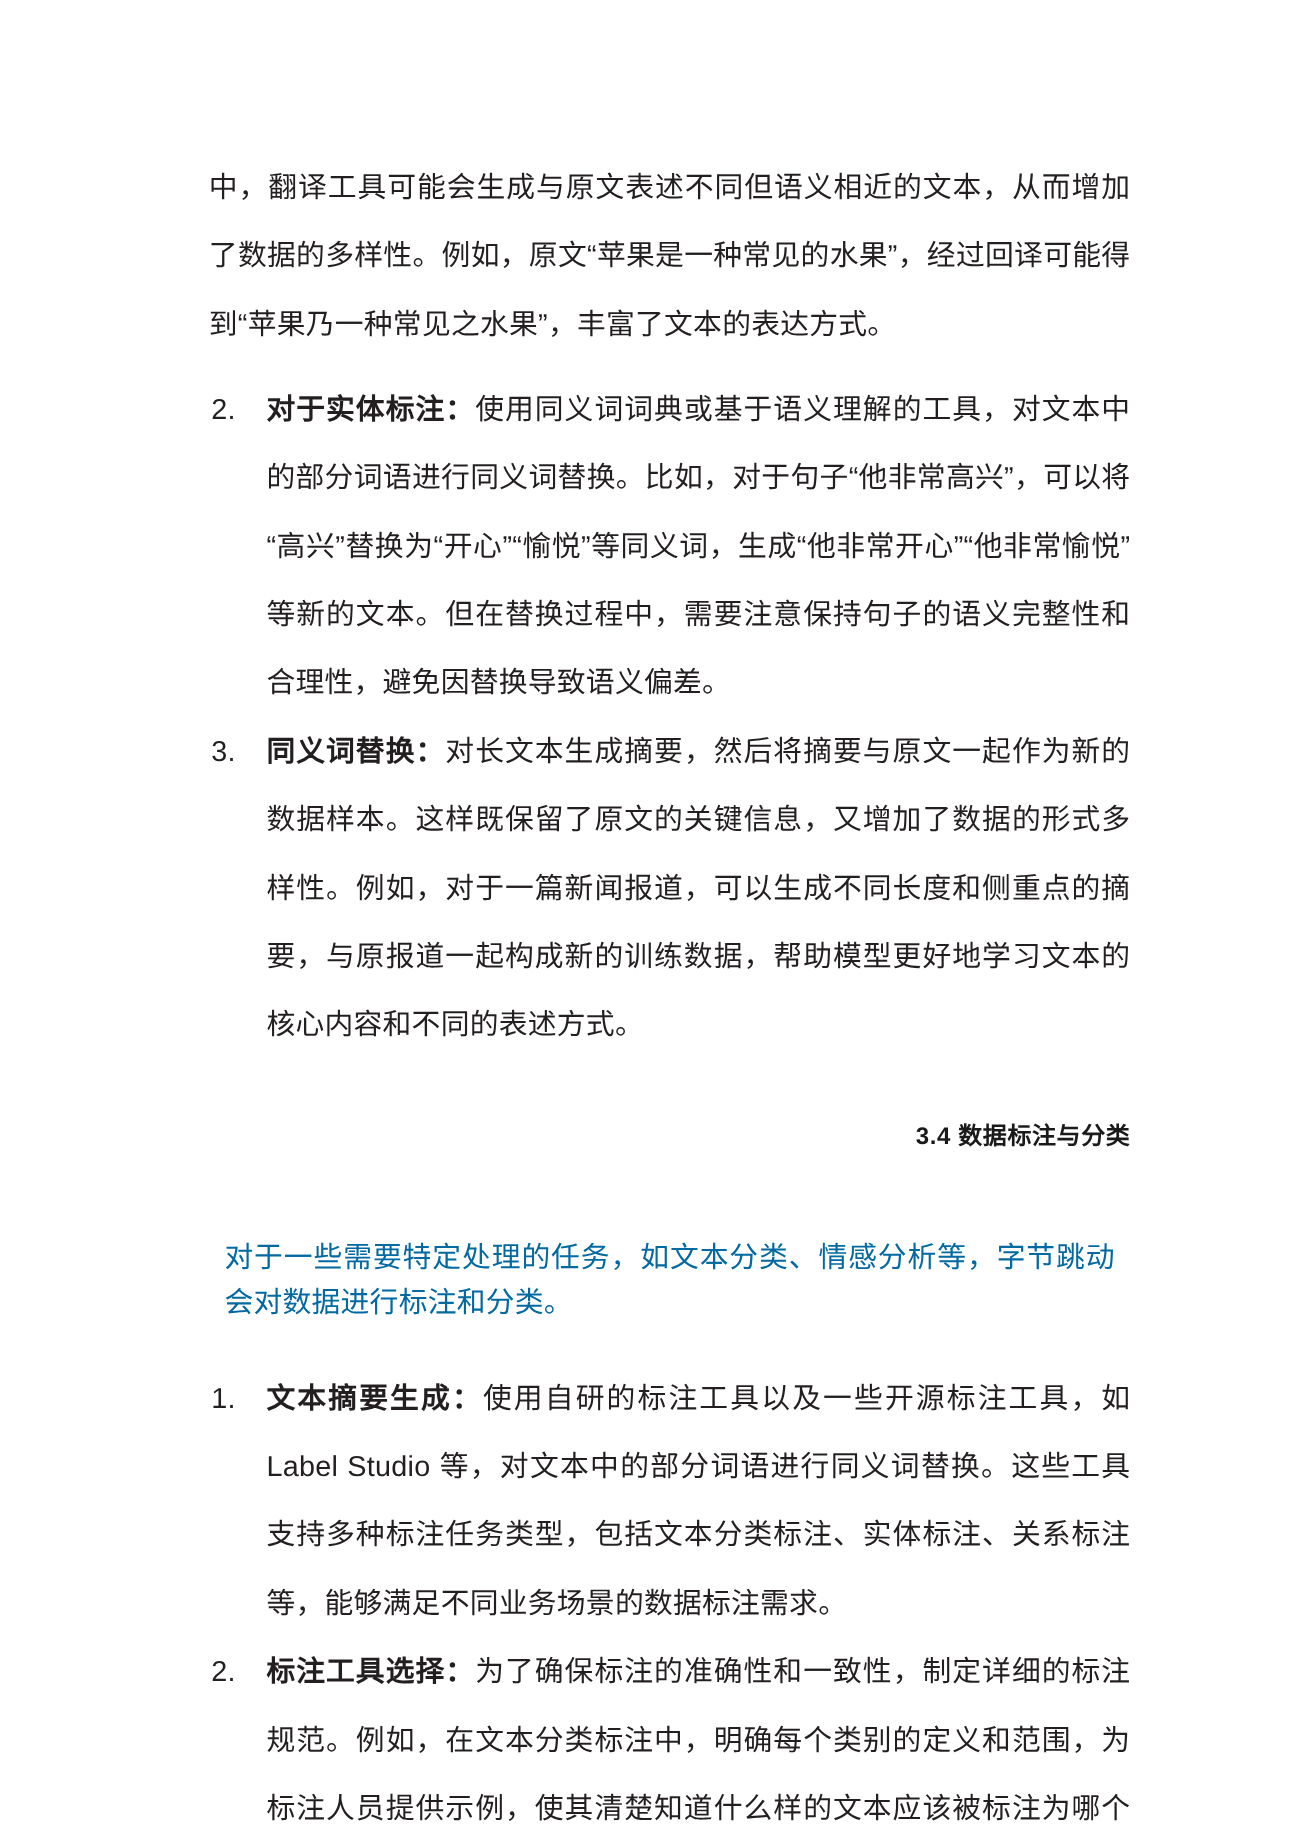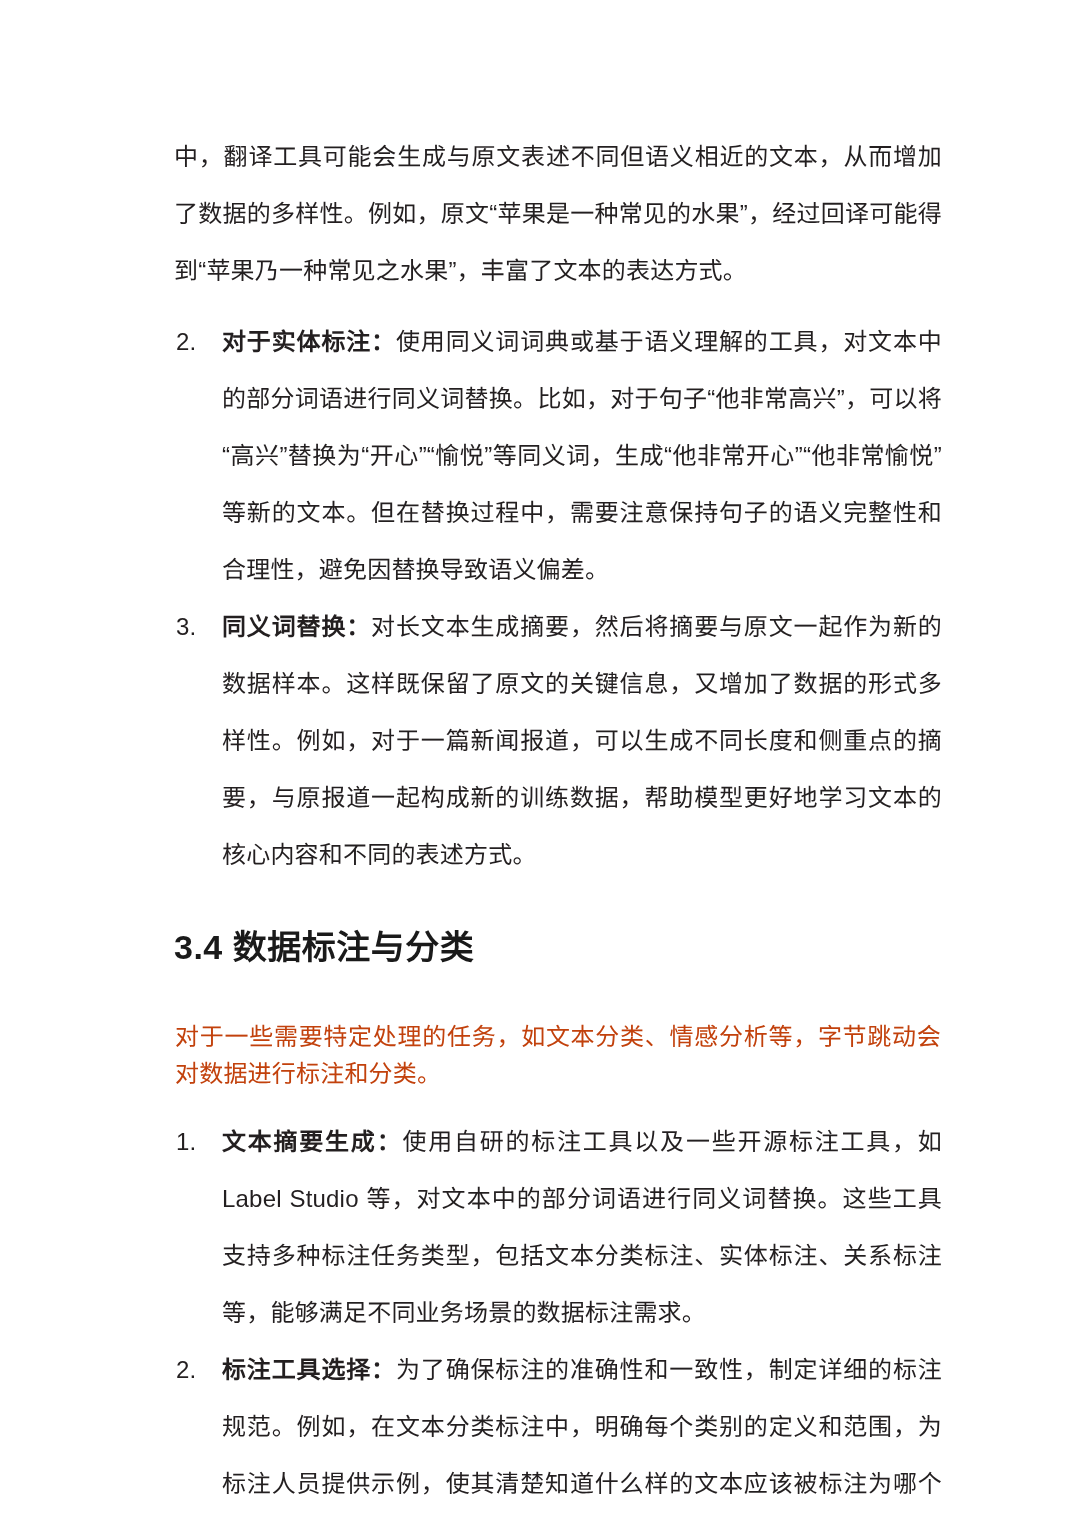--- a/index.html
+++ b/index.html
@@ -70,36 +70,37 @@
     line-height: 57px;
     text-align: left;
     color: #231f20;
   }
   .list-item .lead {
     font-weight: bold;
   }
 
   
   .heading {
-    font-size: 34px;
+    font-size: 20px;
     font-weight: bold;
     line-height: 40px;
     margin: 0;
     color: #1a1a1a;
     letter-spacing: 0.5px;
+    text-align: right;
   }
 
   
   .para-tight {
     font-size: 24px;
     line-height: 37px;
     text-align: justify;
     text-justify: inter-character;
-    margin: 1px;
-    color: #c2410c;
+    margin: 13px;
+    color: #0369a1;
     letter-spacing: 0.2px;
   }
 
   
   .sp-after-para   { height: 14px; }
   .sp-before-head  { height: 44px; }
   .sp-after-head   { height: 50px; }
   .sp-after-intro  { height: 20px; }
 </style>
 </head>

